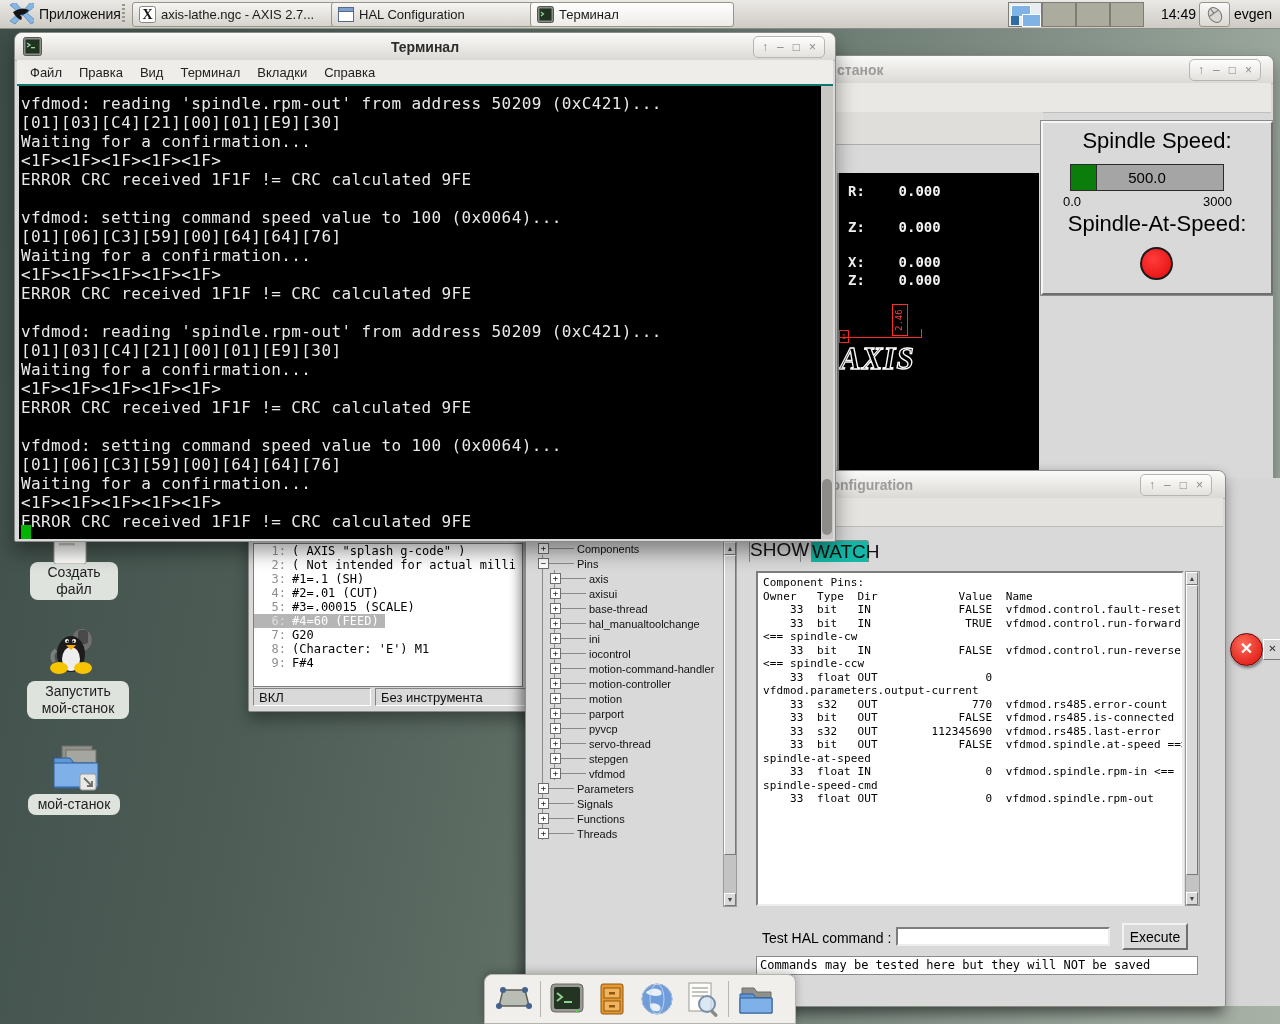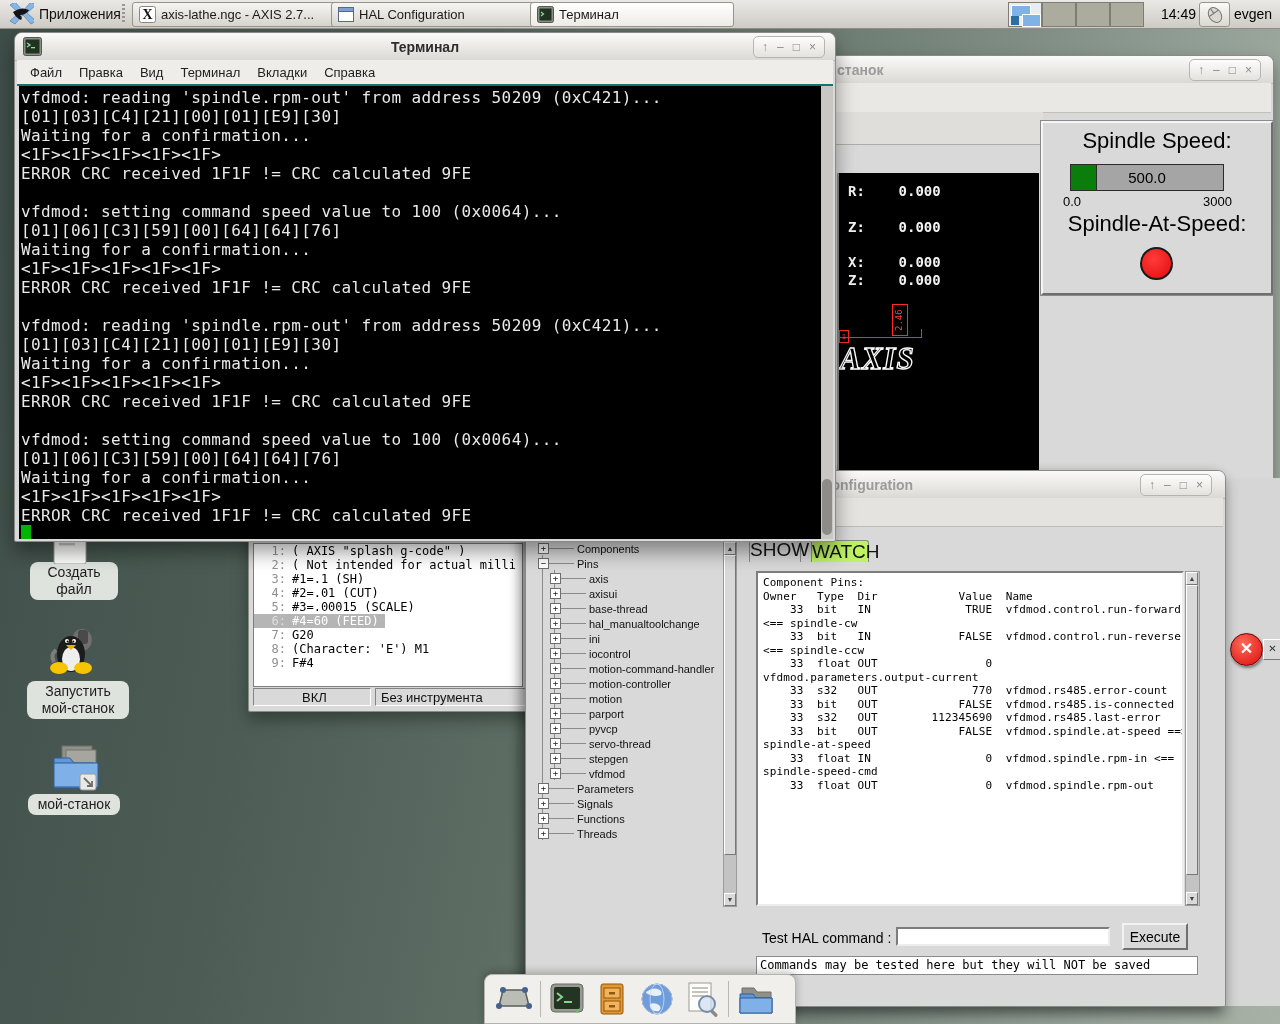--- a/index.html
+++ b/index.html
@@ -106,21 +106,21 @@
     text-align:center;line-height:18px;}
 
   
   #hal-win{left:525px;top:470px;width:699px;height:535px;z-index:20;
     box-shadow:-6px 4px 12px rgba(0,0,0,.30),0 8px 14px rgba(0,0,0,.30);}
   #hal-menubar{left:2px;top:27px;width:695px;height:28px;background:#e5e3df;border-bottom:1px solid #bdbbb6;}
   .tab{position:absolute;border:1px solid #8a8a8a;border-bottom:none;background:#d9d9d9;
     font-size:19px;color:#111;text-align:center;border-radius:3px 3px 0 0;}
   #tab-show{left:223px;top:66px;width:50px;height:24px;line-height:24px;background:#d9d9d9;
     box-shadow:inset 0 1px 0 #fff;z-index:2;}
-  #tab-watch{left:285px;top:69px;width:56px;height:21px;line-height:21px;background:#bef264;}
+  #tab-watch{left:285px;top:69px;width:56px;height:21px;line-height:21px;background:#14b8a6;}
   #hal-tree{left:6px;top:70px;width:192px;height:366px;overflow:hidden;}
   .tree-row{display:flex;align-items:center;height:15px;}
   .tree-box{width:9px;height:9px;flex:none;border:1px solid #6e6e6e;background:#fff;
     font-family:"DejaVu Sans Mono",monospace;font-size:9px;line-height:8px;text-align:center;color:#222;z-index:2;}
   .tree-dash{width:25px;flex:none;border-top:1px solid #8a8a8a;}
   .tree-label{font-size:11px;color:#111;white-space:nowrap;padding-left:3px;}
   .tree-vline{position:absolute;width:1px;background:#8a8a8a;}
   #tree-scroll{left:197px;top:70px;width:14px;height:366px;background:#c3c3c3;
     border:1px solid #9a9a9a;box-sizing:border-box;}
   .sb-arrow{position:absolute;left:0;width:12px;height:13px;background:#d9d9d9;
@@ -203,21 +203,21 @@
         <div class="gcode-row"><span class="gcode-num">1:</span><span class="gcode-text">( AXIS "splash g-code" )</span></div>
         <div class="gcode-row"><span class="gcode-num">2:</span><span class="gcode-text">( Not intended for actual milli</span></div>
         <div class="gcode-row"><span class="gcode-num">3:</span><span class="gcode-text">#1=.1 (SH)</span></div>
         <div class="gcode-row"><span class="gcode-num">4:</span><span class="gcode-text">#2=.01 (CUT)</span></div>
         <div class="gcode-row"><span class="gcode-num">5:</span><span class="gcode-text">#3=.00015 (SCALE)</span></div>
         <div class="gcode-row hl"><span class="gcode-num">6:</span><span class="gcode-text">#4=60 (FEED)</span></div>
         <div class="gcode-row"><span class="gcode-num">7:</span><span class="gcode-text">G20</span></div>
         <div class="gcode-row"><span class="gcode-num">8:</span><span class="gcode-text">(Character: 'E') M1</span></div>
         <div class="gcode-row"><span class="gcode-num">9:</span><span class="gcode-text">F#4</span></div>
       </div>
-    <div class="status-cell abs" style="left:4px;width:118px;text-align:center;">ВКЛ</div>
+    <div class="status-cell abs" style="left:4px;width:118px;">ВКЛ</div>
     <div class="status-cell abs" style="left:126px;width:166px;">Без инструмента</div>
   </div>
 
   <div id="error-strip" class="abs">
     <div id="error-icon" class="abs">✕</div>
     <div id="error-close" class="abs">✕</div>
   </div>
 
   <div id="hal-win" class="abs window">
     <div class="titlebar"></div>
@@ -341,20 +341,21 @@
     </div>
     <div id="tree-scroll" class="abs">
       <div class="sb-arrow" style="top:0;">▲</div>
       <div class="sb-thumb" style="top:13px;height:300px;"></div>
       <div class="sb-arrow" style="bottom:0;">▼</div>
     </div>
 
     <div id="pins-box" class="abs">
         <div class="li">Component Pins:</div>
         <div class="li">Owner   Type  Dir            Value  Name</div>
+        <div class="li">    33  bit   IN             FALSE  vfdmod.control.fault-reset</div>
         <div class="li">    33  bit   IN              TRUE  vfdmod.control.run-forward</div>
         <div class="li">&lt;== spindle-cw</div>
         <div class="li">    33  bit   IN             FALSE  vfdmod.control.run-reverse</div>
         <div class="li">&lt;== spindle-ccw</div>
         <div class="li">    33  float OUT                0</div>
         <div class="li">vfdmod.parameters.output-current</div>
         <div class="li">    33  s32   OUT              770  vfdmod.rs485.error-count</div>
         <div class="li">    33  bit   OUT            FALSE  vfdmod.rs485.is-connected</div>
         <div class="li">    33  s32   OUT        112345690  vfdmod.rs485.last-error</div>
         <div class="li">    33  bit   OUT            FALSE  vfdmod.spindle.at-speed ==&gt;</div>
@@ -392,21 +393,21 @@
     </div>
     <div id="term-menubar" class="abs">
         <div class="menu-item">Файл</div>
         <div class="menu-item">Правка</div>
         <div class="menu-item">Вид</div>
         <div class="menu-item">Терминал</div>
         <div class="menu-item">Вкладки</div>
         <div class="menu-item">Справка</div>
       </div>
     <div id="term-screen" class="abs">
-      <div style="padding-top:2px;">
+      <div style="padding-top:8px;">
           <div class="li">vfdmod: reading 'spindle.rpm-out' from address 50209 (0xC421)...</div>
           <div class="li">[01][03][C4][21][00][01][E9][30]</div>
           <div class="li">Waiting for a confirmation...</div>
           <div class="li">&lt;1F&gt;&lt;1F&gt;&lt;1F&gt;&lt;1F&gt;&lt;1F&gt;</div>
           <div class="li">ERROR CRC received 1F1F != CRC calculated 9FE</div>
           <div class="li">&nbsp;</div>
           <div class="li">vfdmod: setting command speed value to 100 (0x0064)...</div>
           <div class="li">[01][06][C3][59][00][64][64][76]</div>
           <div class="li">Waiting for a confirmation...</div>
           <div class="li">&lt;1F&gt;&lt;1F&gt;&lt;1F&gt;&lt;1F&gt;&lt;1F&gt;</div>

